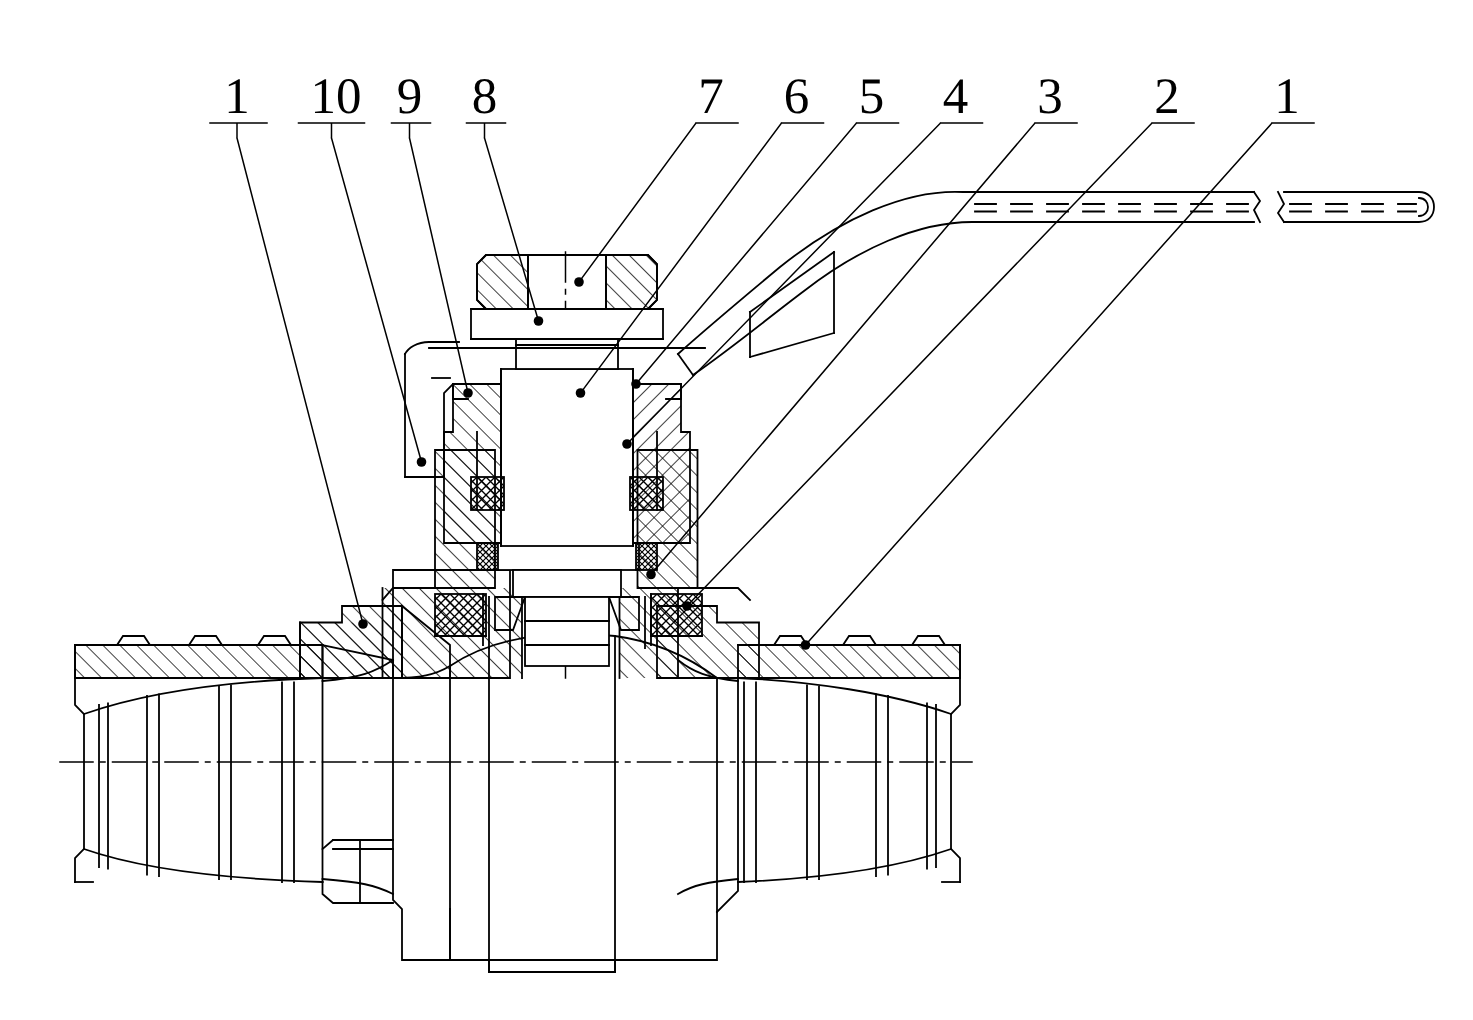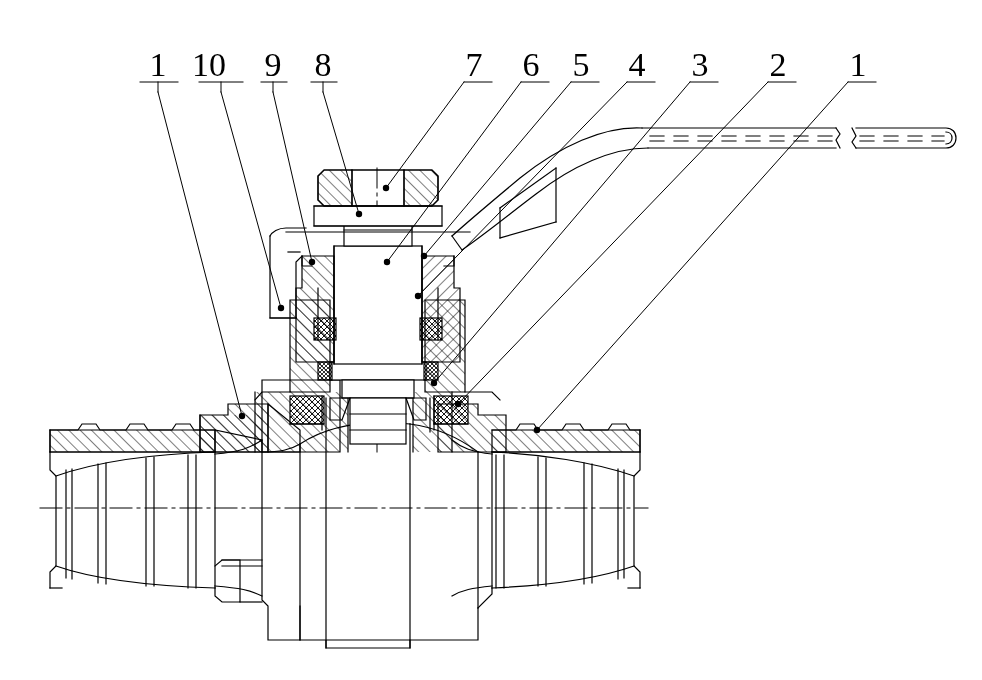--- a/index.html
+++ b/index.html
@@ -292,21 +292,21 @@
 
         <path d="M848,82 L876,82 M848,82 L537,430"></path>
         <circle cx="537" cy="430" r="3.2" fill="#000" stroke="none"></circle>
       </g>
 
     </g>
   </svg>
 
   <div class="callout-layer" id="callouts">
       <div class="callout-num" style="left: 138px; top: 48px; width: 40px;">1</div>
-      <div class="callout-num" style="left: 187px; top: 48px; width: 44px;">10</div>
+      <div class="callout-num" style="left: 202px; top: 48px; width: 44px;">10</div>
       <div class="callout-num" style="left: 260px; top: 48px; width: 26px;">9</div>
       <div class="callout-num" style="left: 310px; top: 48px; width: 26px;">8</div>
       <div class="callout-num" style="left: 461px; top: 48px; width: 26px;">7</div>
       <div class="callout-num" style="left: 518px; top: 48px; width: 26px;">6</div>
       <div class="callout-num" style="left: 568px; top: 48px; width: 26px;">5</div>
       <div class="callout-num" style="left: 624px; top: 48px; width: 26px;">4</div>
       <div class="callout-num" style="left: 687px; top: 48px; width: 26px;">3</div>
       <div class="callout-num" style="left: 765px; top: 48px; width: 26px;">2</div>
       <div class="callout-num" style="left: 845px; top: 48px; width: 26px;">1</div>
     </div>

